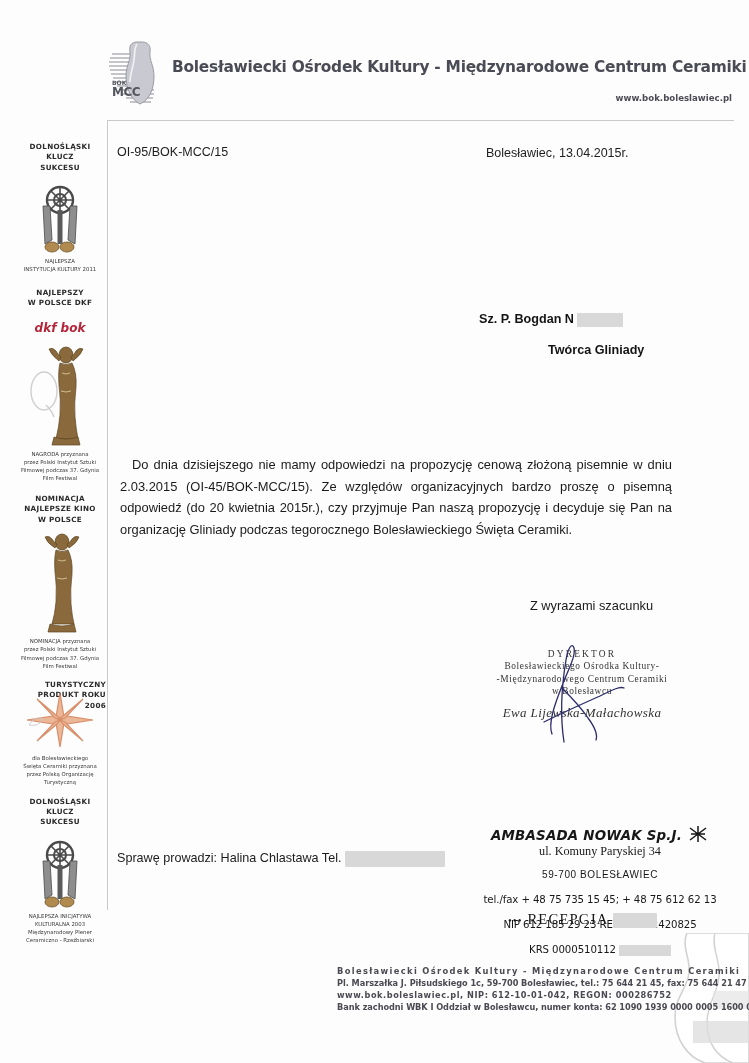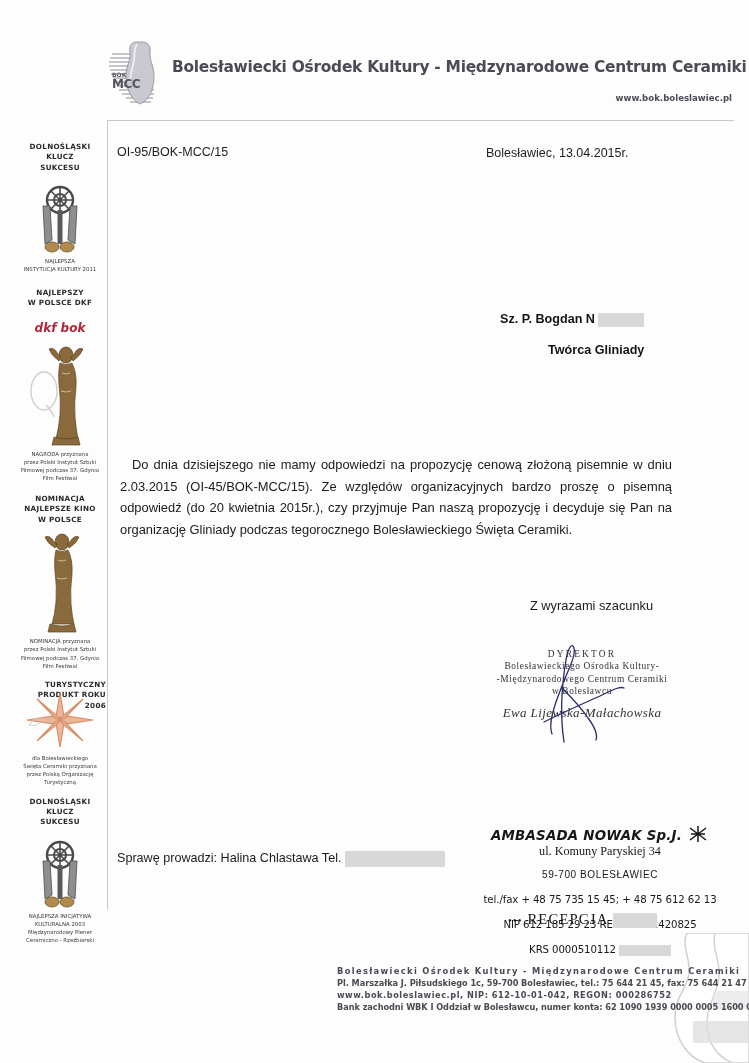--- a/index.html
+++ b/index.html
@@ -96,21 +96,21 @@
     top: 57px;
     font-family: "DejaVu Sans", sans-serif;
     font-weight: bold;
     font-size: 8.6px;
     color: #4b4b55;
   }
   .lh-logo { position: absolute; left: 0; top: 0; }
   .lh-logo-text {
     position: absolute;
     left: 8px;
-    top: 36px;
+    top: 44px;
     font-family: "DejaVu Sans", sans-serif;
     font-weight: bold;
     font-size: 6px;
     color: #55555f;
     line-height: 1;
   }
   .lh-logo-text .big { font-size: 12px; letter-spacing: -0.5px; }
 
   
   .hrule {
@@ -133,21 +133,21 @@
   .place-date {
     position: absolute;
     left: 486px;
     top: 146px;
     font-size: 12.5px;
     color: #1d1d1d;
   }
 
   .addressee {
     position: absolute;
-    left: 500px;
+    left: 479px;
     top: 312px;
     font-size: 12.6px;
     font-weight: bold;
     color: #141414;
   }
   .addressee-role {
     position: absolute;
     left: 548px;
     top: 343px;
     font-size: 12.6px;

